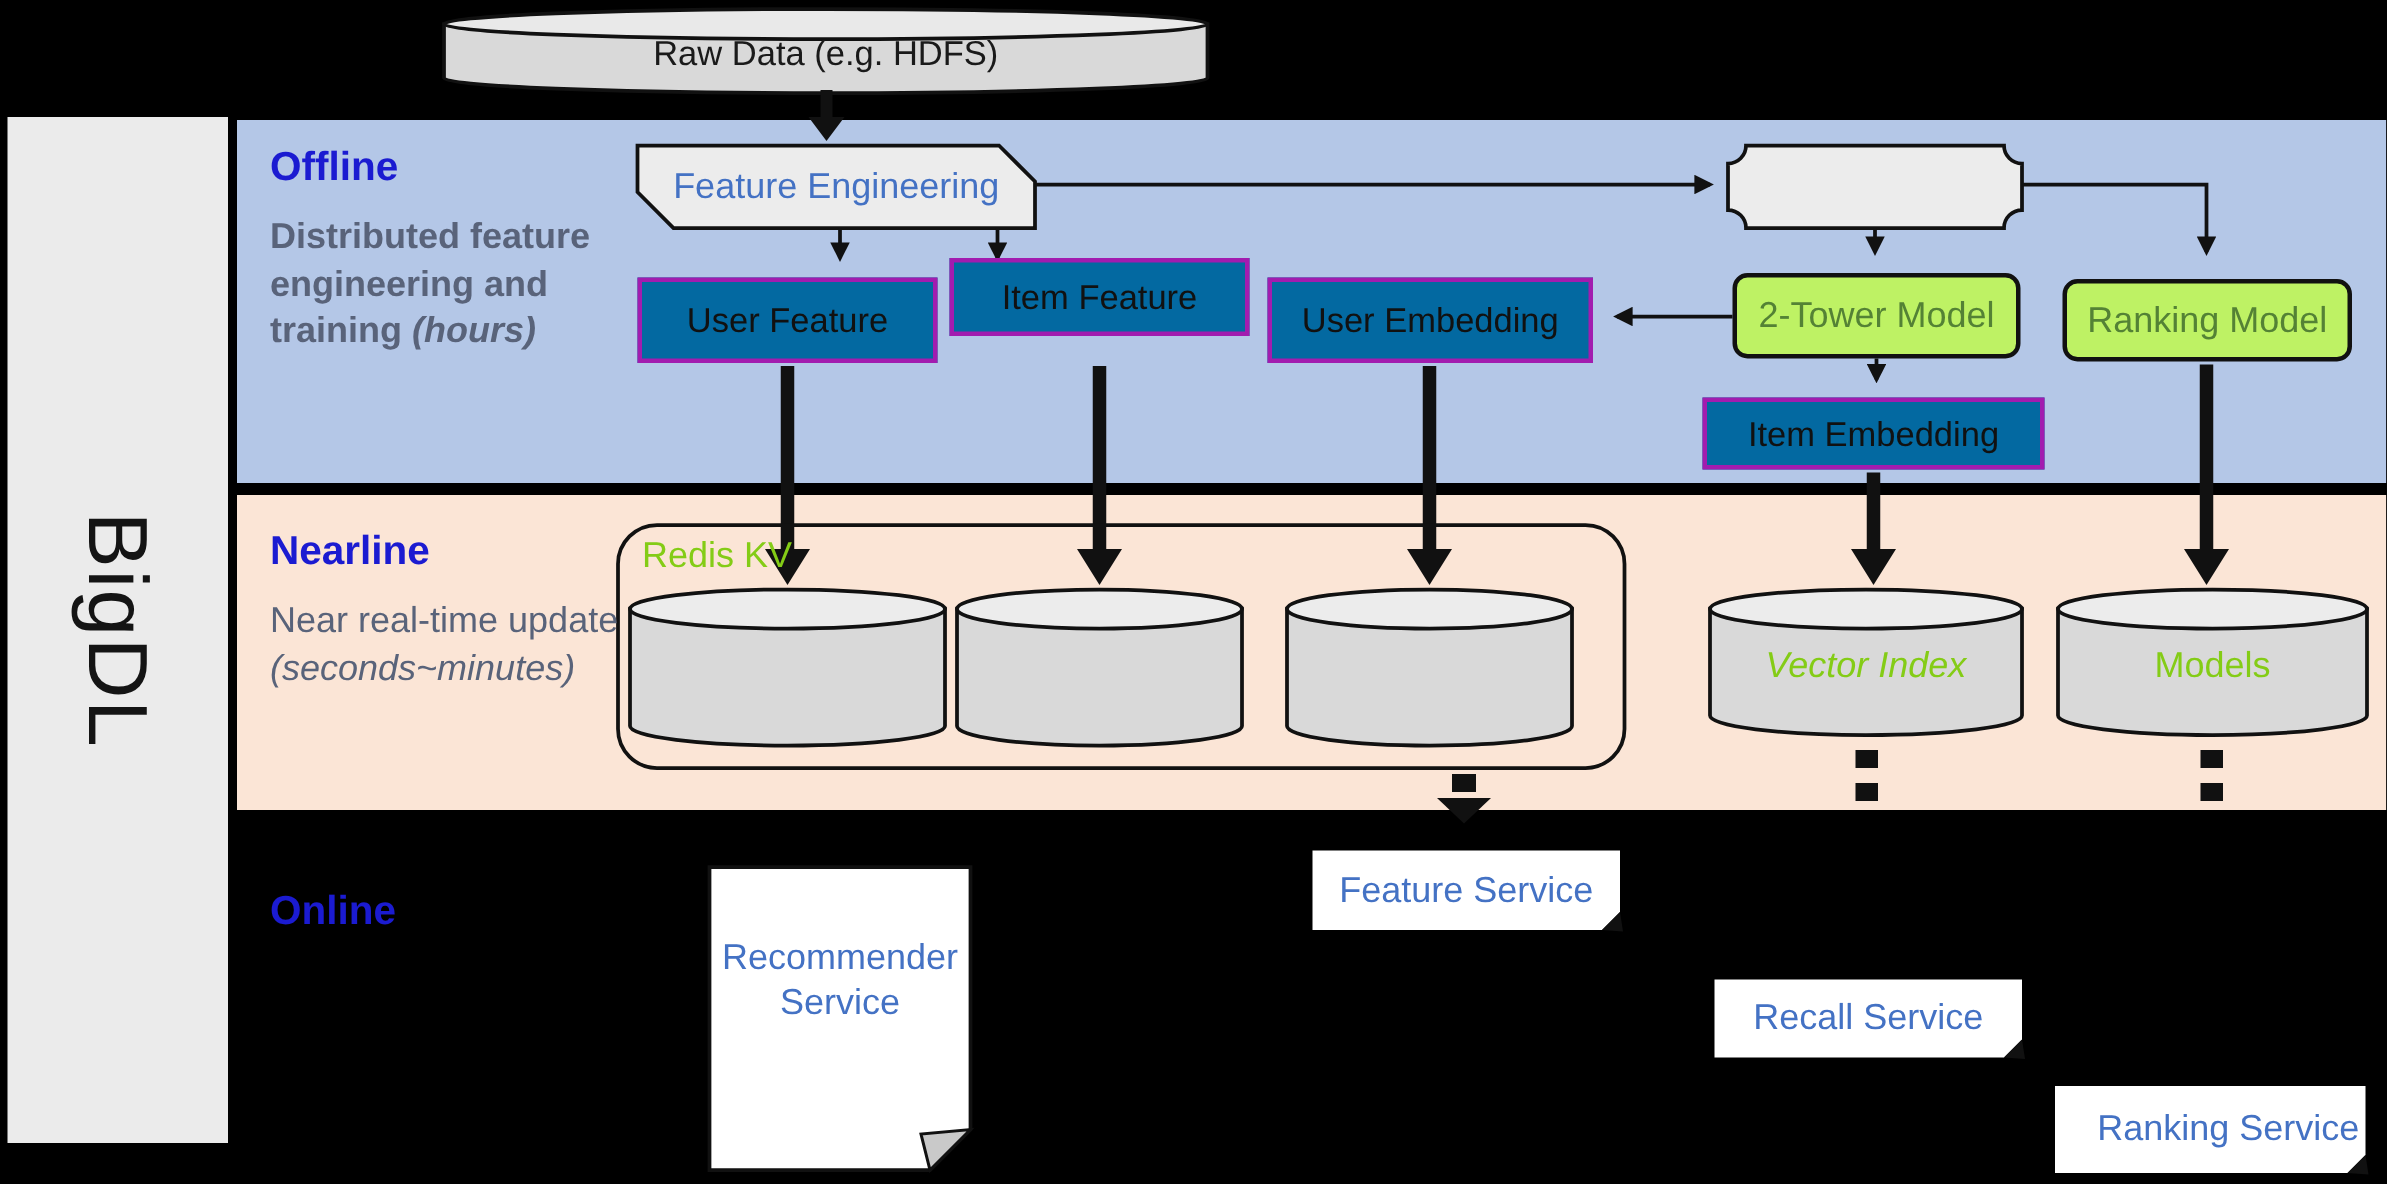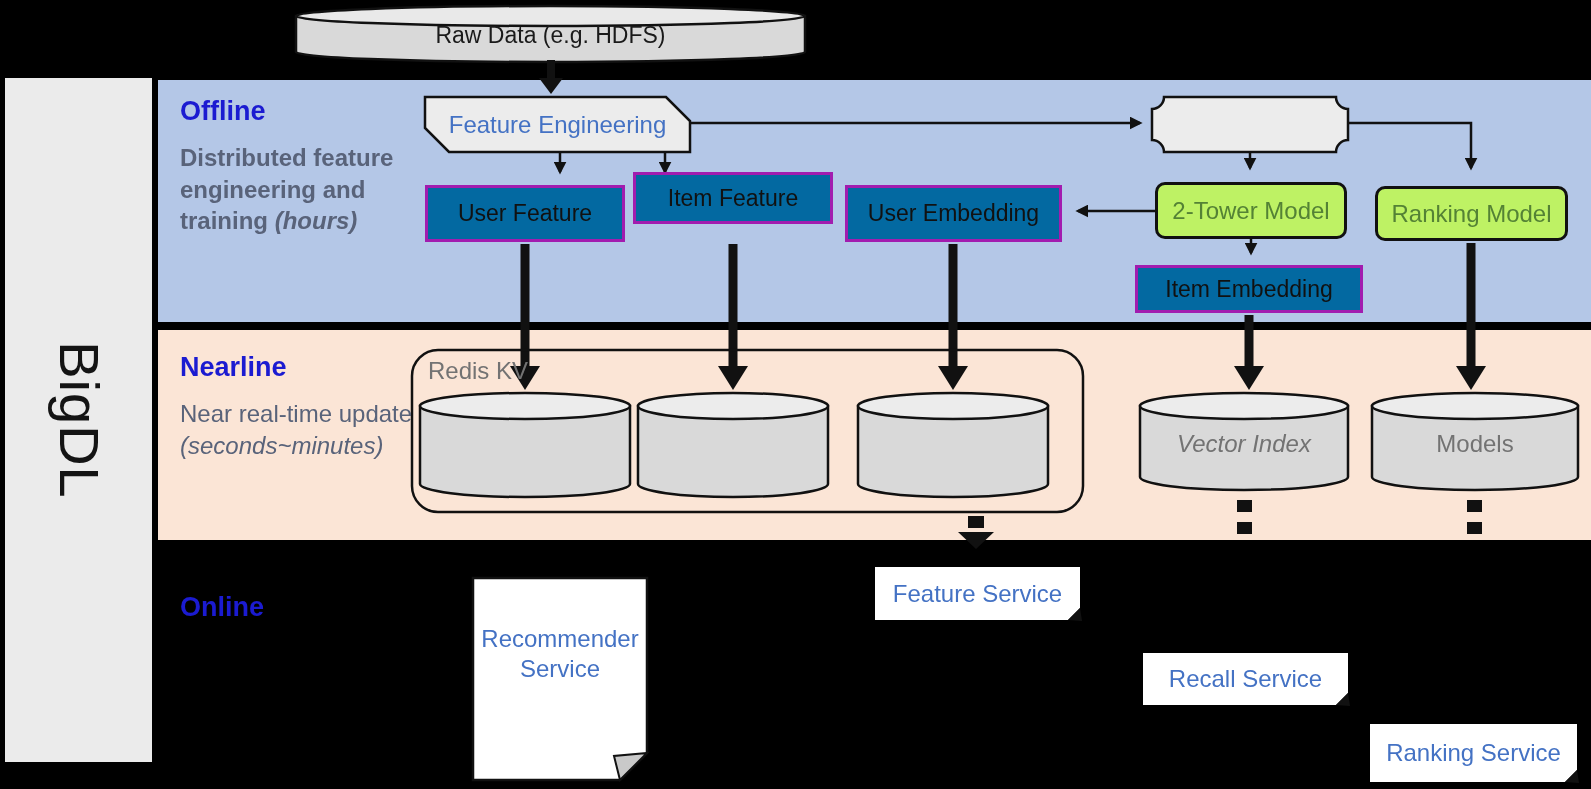--- a/index.html
+++ b/index.html
@@ -10,21 +10,21 @@
   .band-offline{top:80px;height:242px;background:#B4C7E7;}
   .band-nearline{top:330px;height:210px;background:#FBE5D6;}
   .sidebar{position:absolute;left:5px;top:78px;width:147px;height:684px;background:#EBEBEB;}
   .sidebar-label{position:absolute;left:50%;top:50%;transform:translate(-50%,-50%) rotate(90deg);
          font-size:56px;color:#141414;letter-spacing:1px;white-space:nowrap;}
   svg.layer{position:absolute;left:0;top:0;z-index:2;}
   .txt{position:absolute;z-index:3;display:flex;align-items:center;justify-content:center;
        text-align:center;line-height:1.25;}
   .blue{color:#4472C4;}
   .green{color:#548235;}
-  .brown{color:#737373;}
+  .brown{color:#84cc16;}
   .dark{color:#1a1a1a;}
   .f24{font-size:24px;}
   .f23{font-size:23px;}
   .gray-node{position:absolute;z-index:3;background:#0369a1;border:3px solid #a21caf;
        display:flex;align-items:center;justify-content:center;box-sizing:border-box;
        font-size:23px;color:#111;}
   .round-node{position:absolute;z-index:3;background:#bef264;border:3px solid #111;border-radius:10px;
        display:flex;align-items:center;justify-content:center;box-sizing:border-box;
        font-size:24px;}
   .sec-title{position:absolute;z-index:3;font-size:27px;color:#1B1BD1;font-weight:bold;}
@@ -179,15 +179,15 @@
 
   <div class="txt brown f24" style="left:428px;top:356px;width:150px;height:30px;justify-content:flex-start;">Redis KV</div>
   <div class="txt brown f24" style="left:1140px;top:424px;width:208px;height:40px;font-style:italic;">Vector Index</div>
   <div class="txt brown f24" style="left:1372px;top:424px;width:206px;height:40px;">Models</div>
 
   <div class="sec-title" style="left:180px;top:592px;">Online</div>
 
   <div class="txt blue f24" style="left:473px;top:554px;width:174px;height:200px;padding:0 6px;box-sizing:border-box;">Recommender Service</div>
   <div class="txt blue f24" style="left:875px;top:567px;width:205px;height:53px;">Feature Service</div>
   <div class="txt blue f24" style="left:1143px;top:653px;width:205px;height:52px;">Recall Service</div>
-  <div class="txt blue f24" style="left:1370px;top:724px;width:207px;height:58px;">Ranking Service</div>
+  <div class="txt blue f24" style="left:1370px;top:724px;width:207px;height:58px;padding-left:12px;">Ranking Service</div>
 
 </div>
 
 </body></html>

